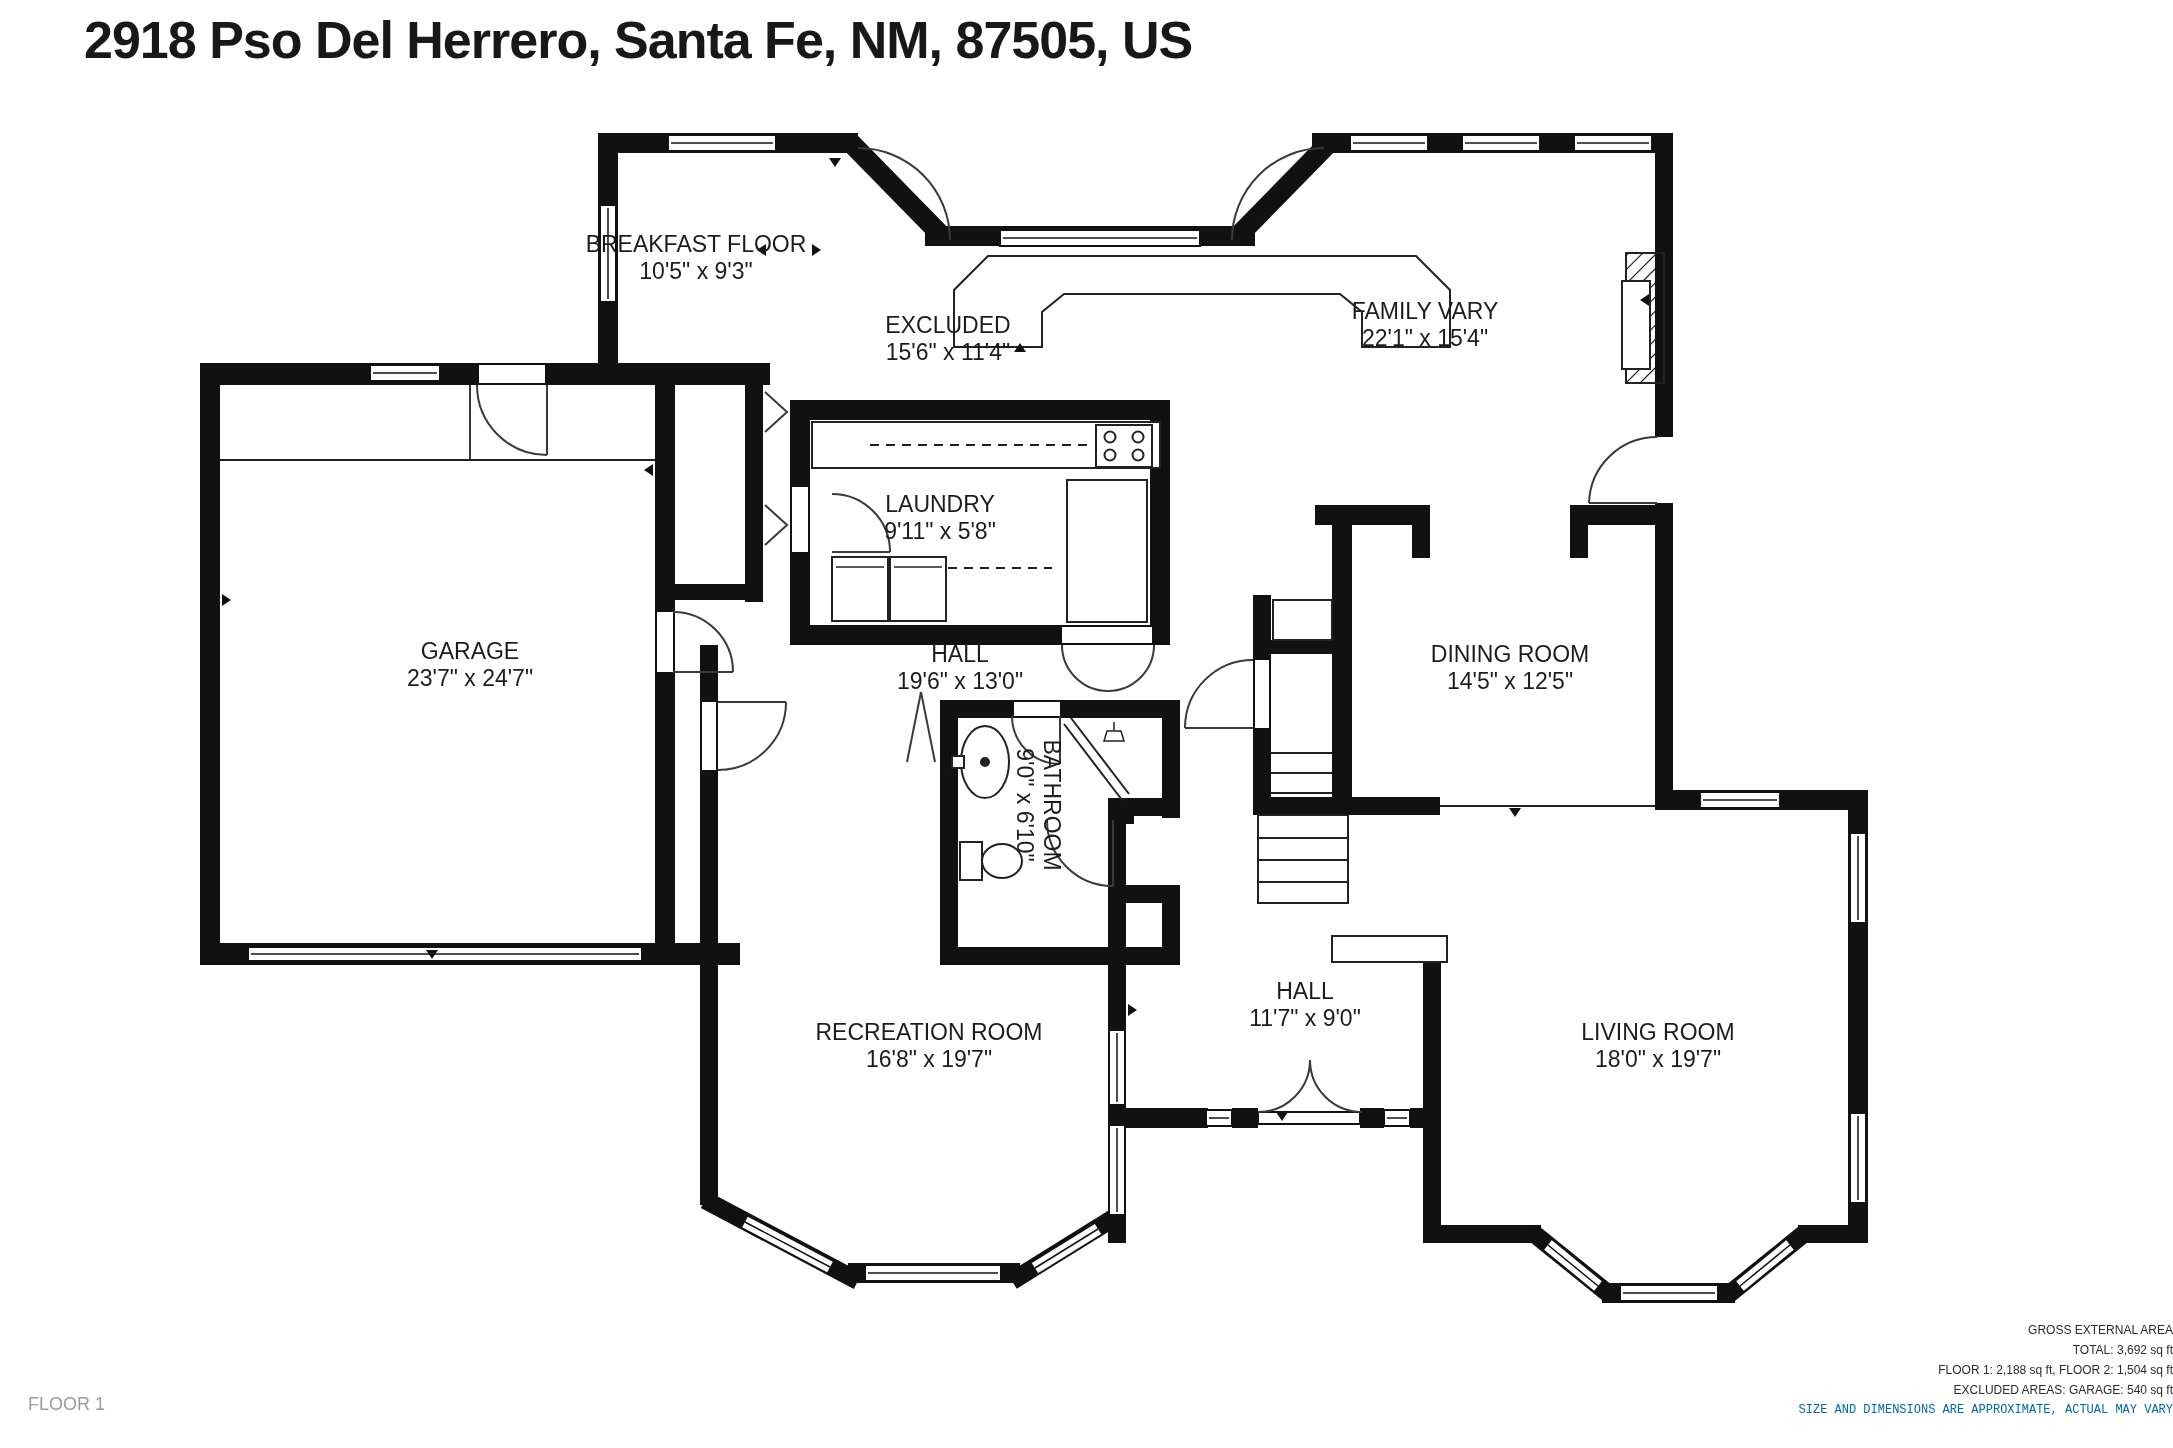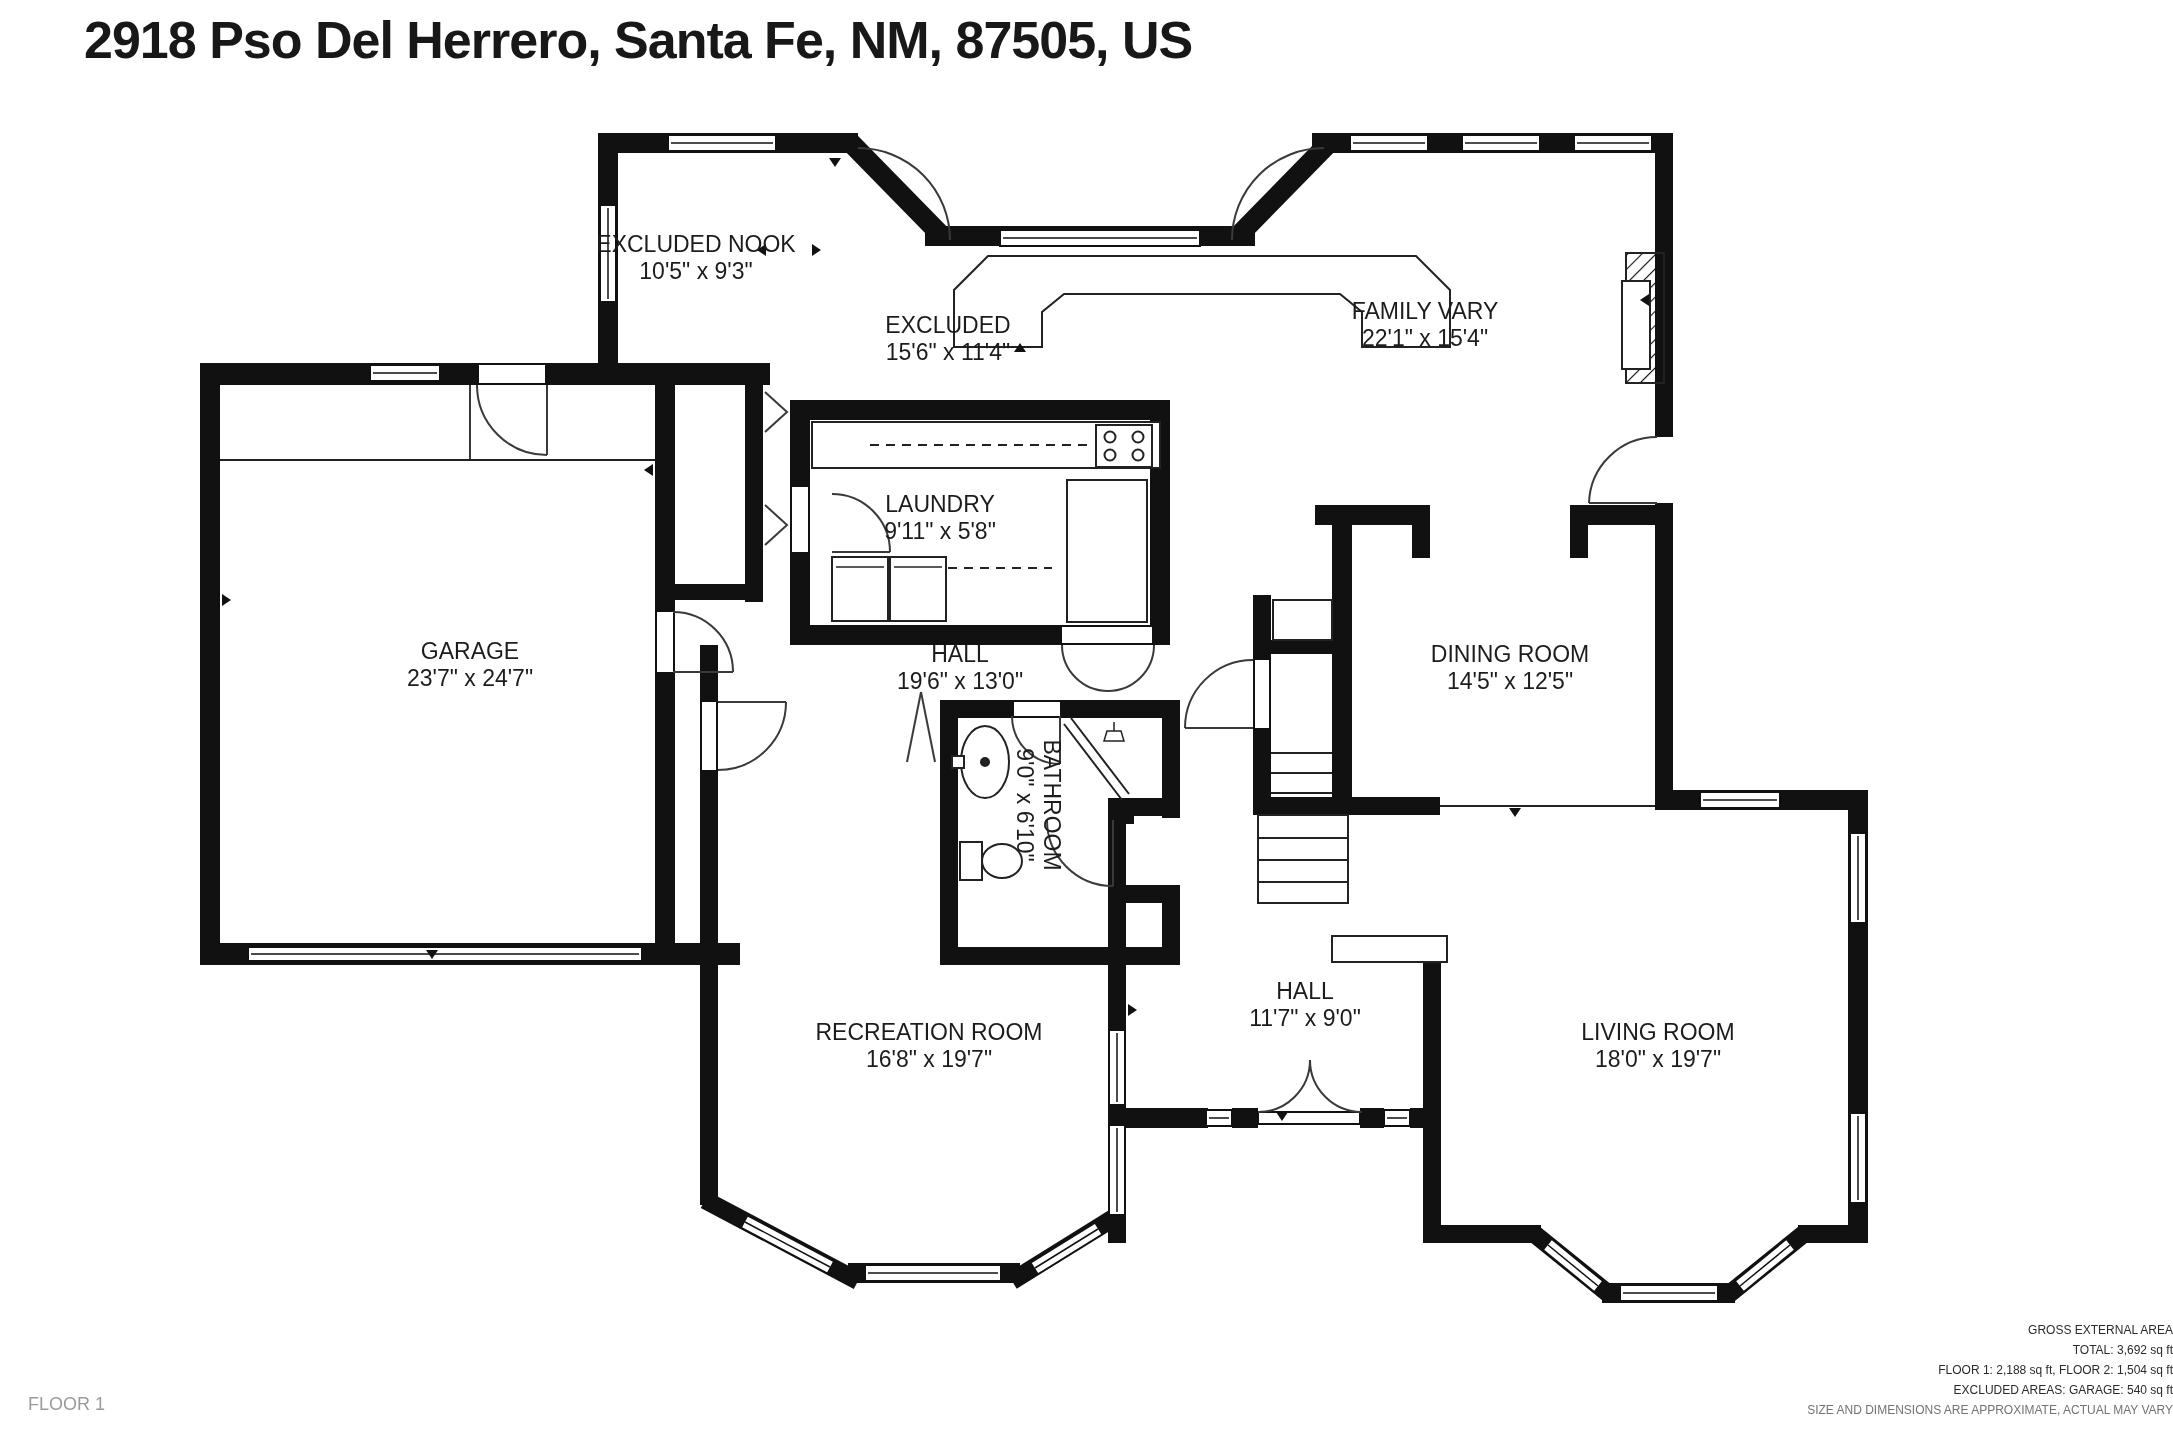--- a/index.html
+++ b/index.html
@@ -3,21 +3,21 @@
 <meta charset="utf-8">
 <style>
   html,body{margin:0;padding:0;background:#fff;}
   body{width:2173px;height:1448px;position:relative;font-family:"Liberation Sans",sans-serif;color:#1c1c1c;overflow:hidden;}
   .plan{position:absolute;inset:0;}
   svg{position:absolute;left:0;top:0;}
   .title{position:absolute;left:56px;top:10px;font-size:52px;font-weight:600;letter-spacing:-1px;color:#181818;white-space:nowrap;margin-left:28px;}
   .room-label{position:absolute;text-align:center;white-space:nowrap;transform:translate(-50%,-50%);line-height:27px;font-size:23px;color:#1c1c1c;}
   .room-label.rotated{transform:translate(-50%,-50%) rotate(90deg);}
   .footer{position:absolute;left:0;width:2173px;top:1320px;text-align:right;font-size:12px;line-height:20px;color:#2b2b2b;}
-  .footer .muted{color:#737373;}
+  .footer .muted{color:#0369a1;font-family:Liberation Mono, monospace;}
   .floor-tag{position:absolute;left:28px;top:1394px;font-size:18px;color:#9b9b9b;}
 </style>
 </head>
 <body>
 
 <div class="plan">
 
   <svg width="2173" height="1448" viewBox="0 0 2173 1448">
     <defs>
       <pattern id="hatch" width="10" height="10" patternUnits="userSpaceOnUse" patternTransform="rotate(45)">
@@ -256,21 +256,21 @@
       <polygon points="1649,294 1649,306 1640,300"></polygon>
       <polygon points="1128,1004 1128,1016 1137,1010"></polygon>
       <polygon points="1862,1004 1862,1016 1853,1010"></polygon>
       <polygon points="1276,1112 1288,1112 1282,1121"></polygon>
     </g>
   </svg>
 
   <div class="title">2918 Pso Del Herrero, Santa Fe, NM, 87505, US</div>
 
   <div class="room-label" style="left:696px;top:258px">
-    <div>EXCLUDED NOOK</div>
+    <div>BREAKFAST FLOOR</div>
     <div>10'5" x 9'3"</div>
   </div>
   <div class="room-label" style="left:948px;top:339px">
     <div>EXCLUDED</div>
     <div>15'6" x 11'4"</div>
   </div>
   <div class="room-label" style="left:1425px;top:325px">
     <div>FAMILY VARY</div>
     <div>22'1" x 15'4"</div>
   </div>

